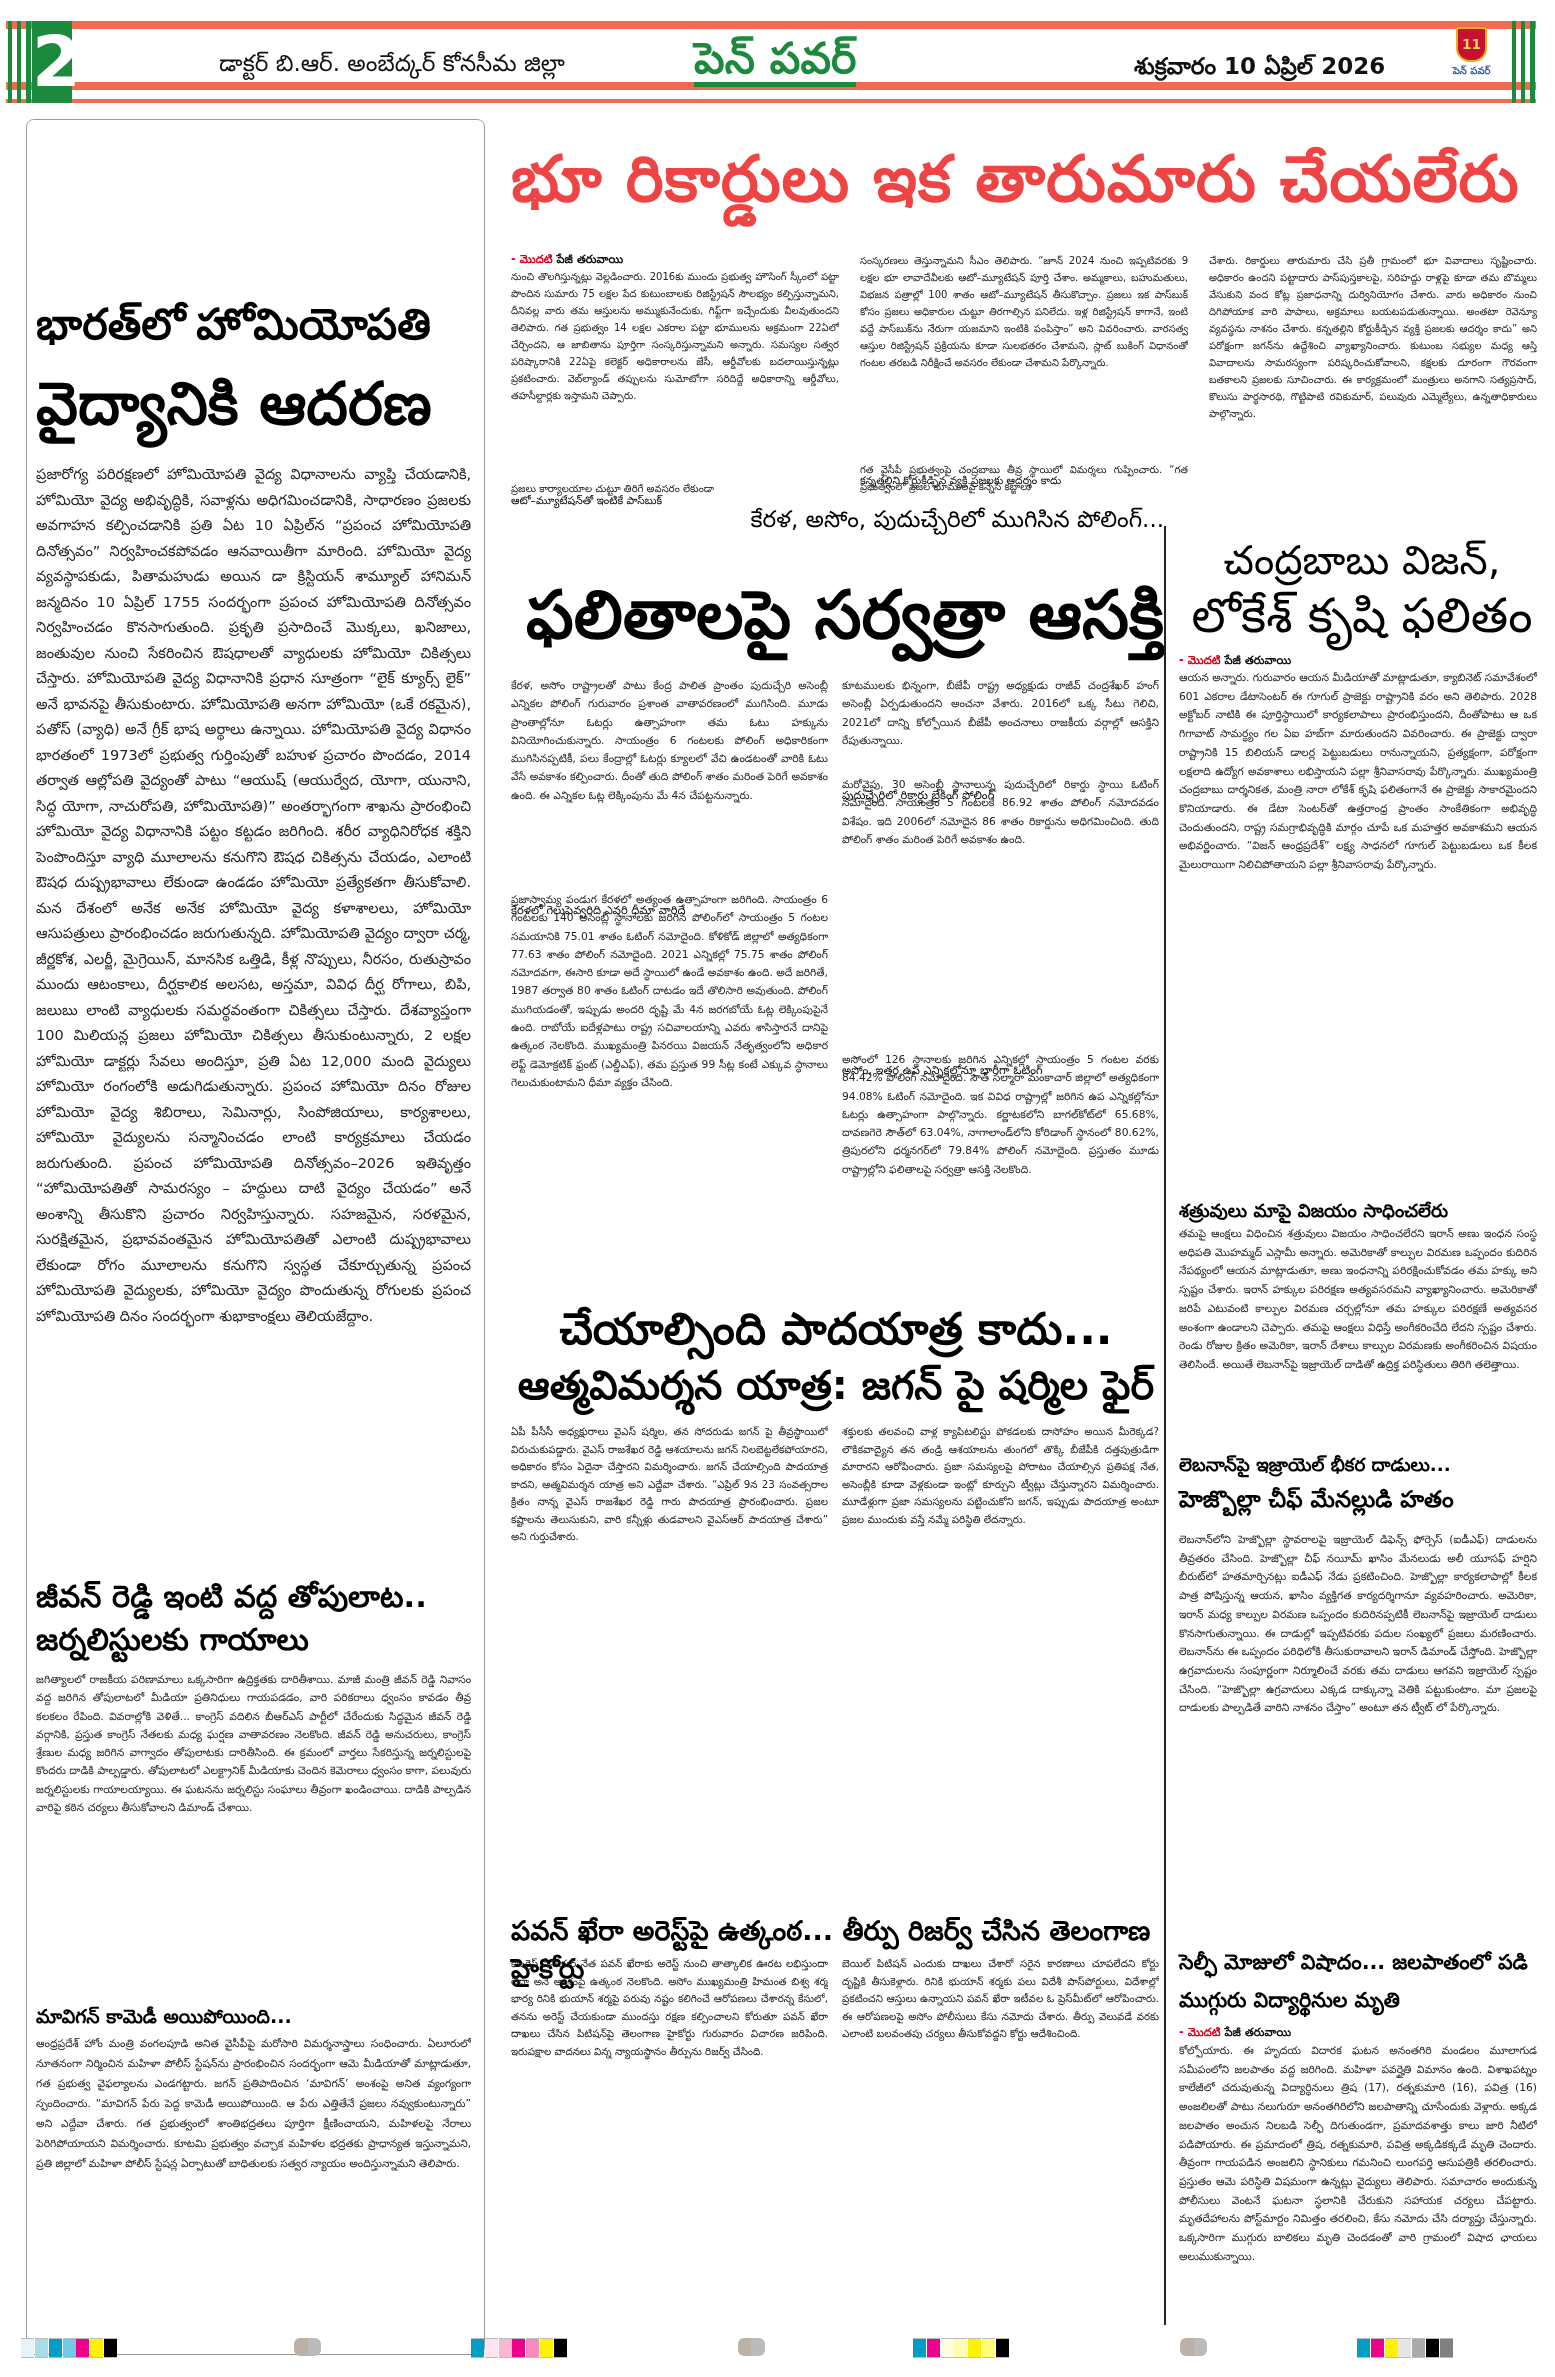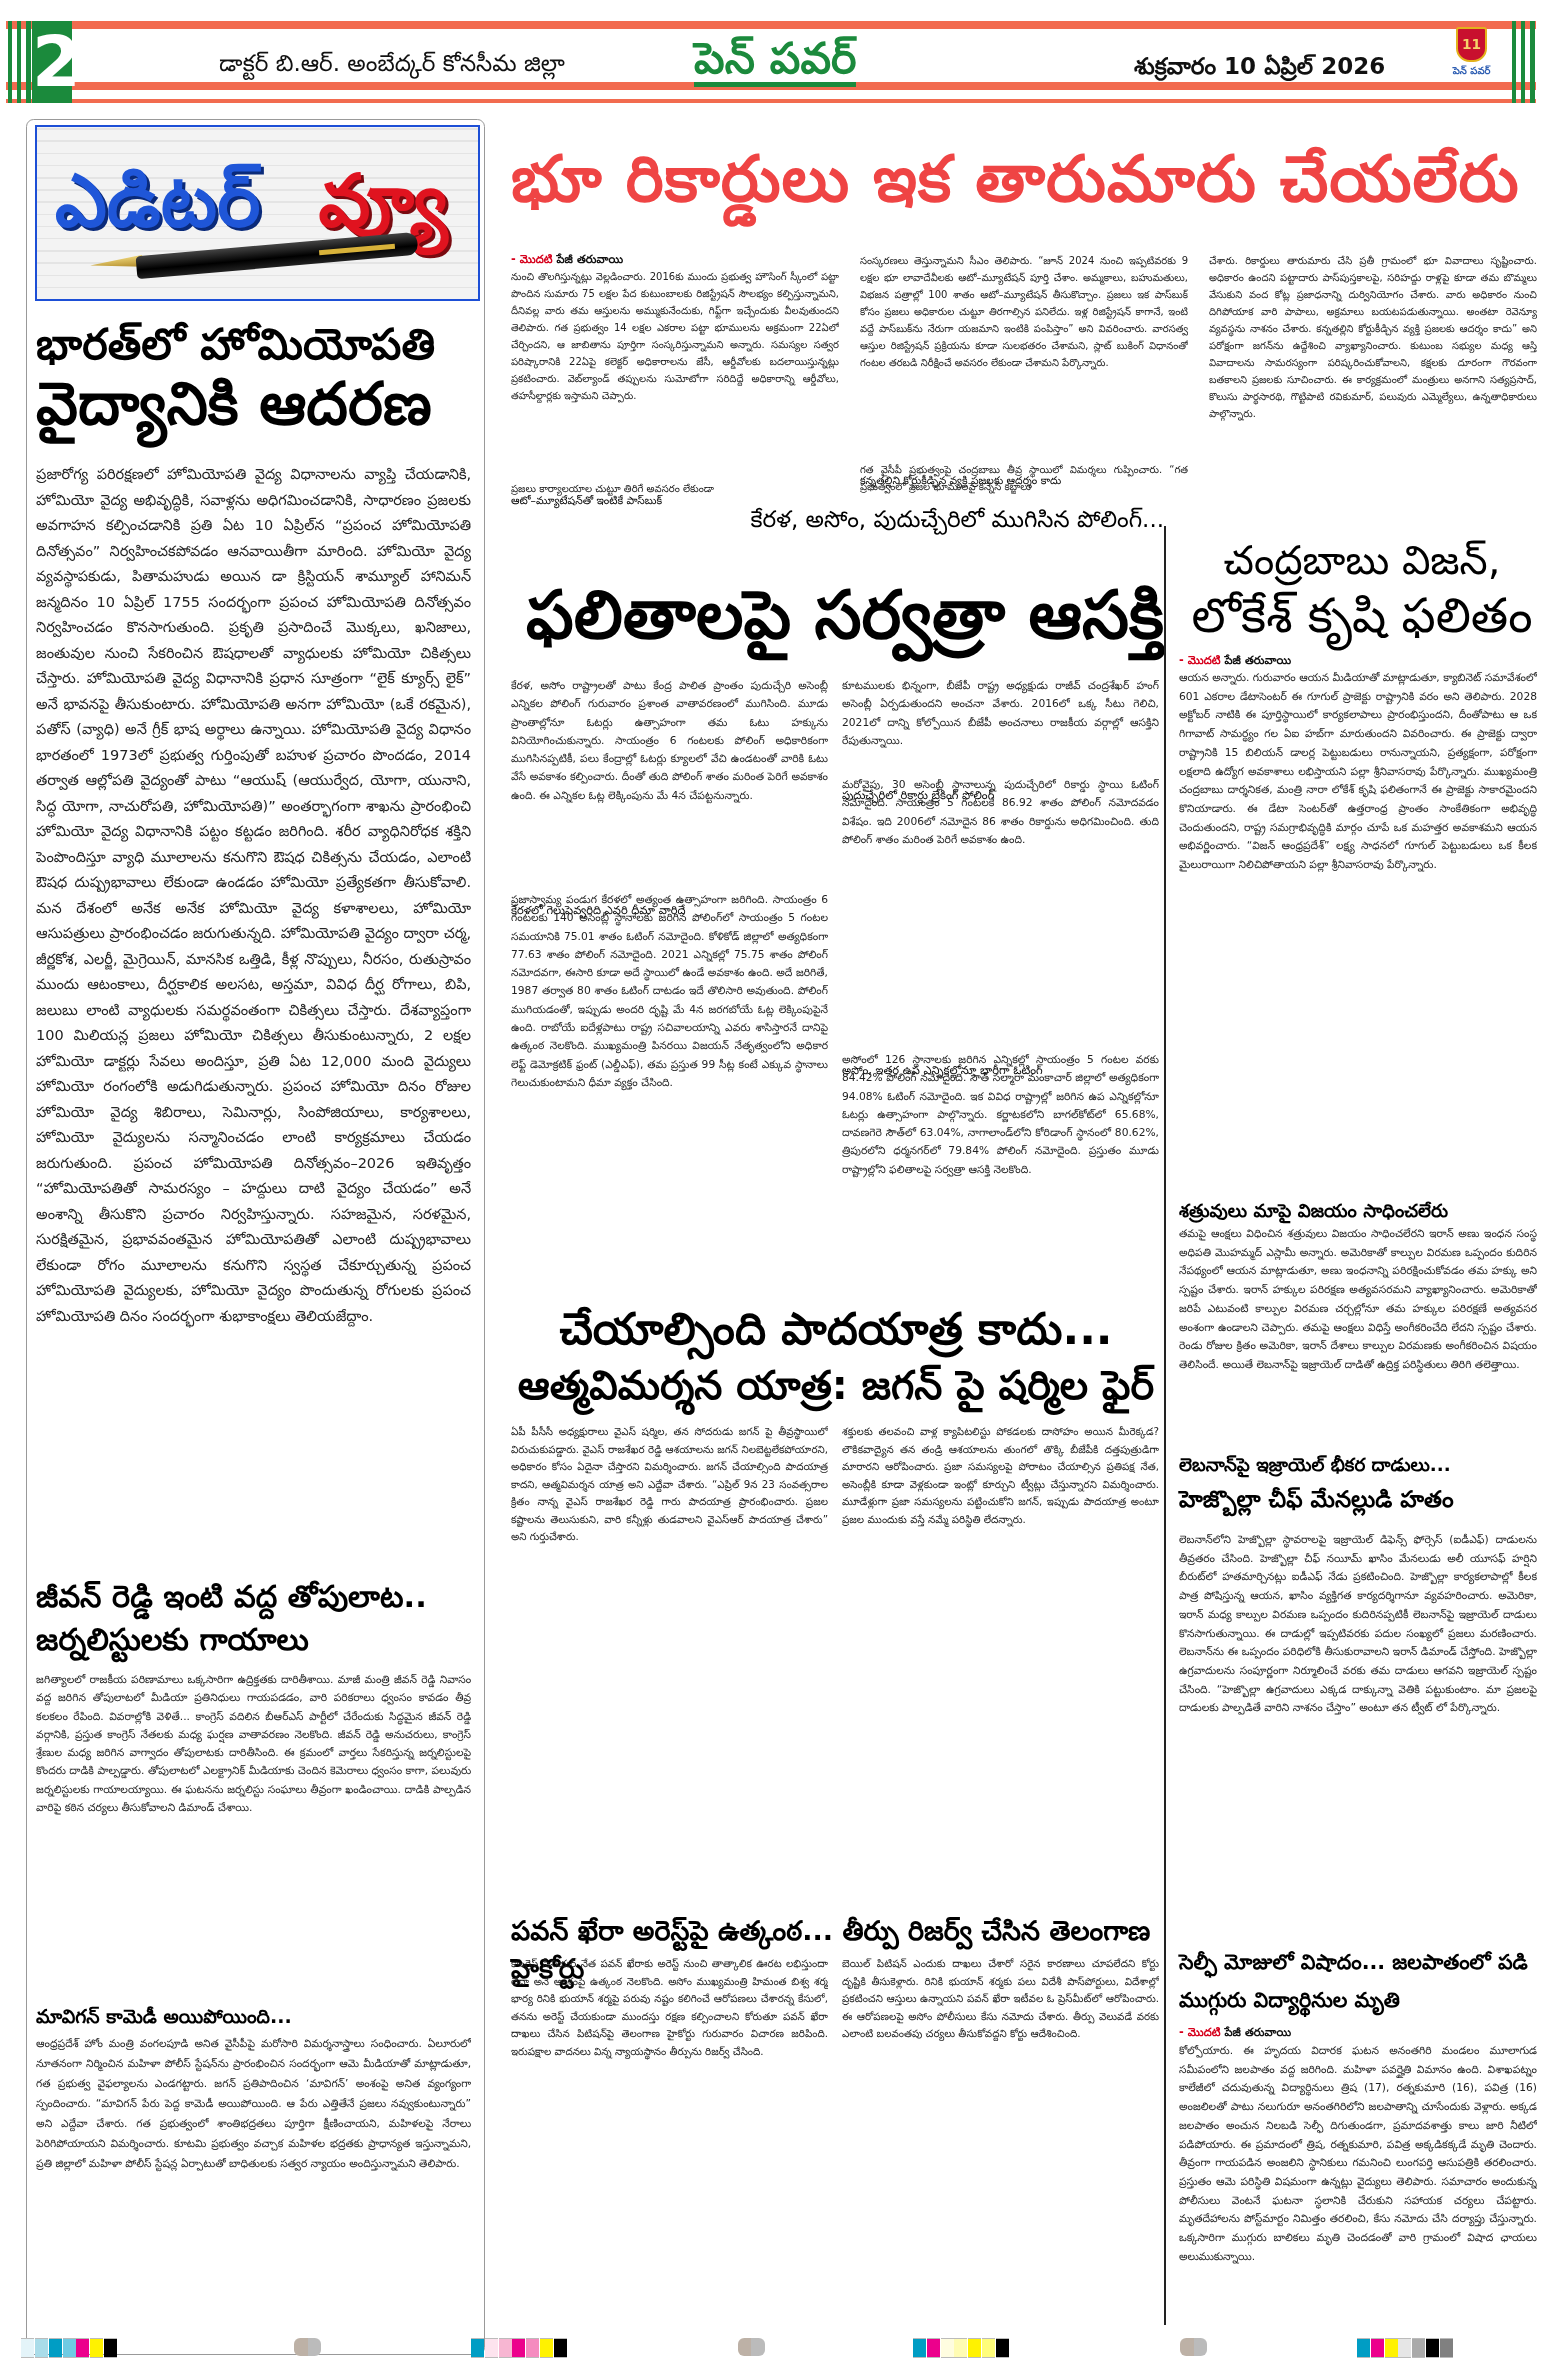--- a/index.html
+++ b/index.html
@@ -62,30 +62,21 @@
   <div id="logo">
     <div class="logo-shield">11</div>
     <div class="logo-text">పెన్ పవర్</div>
   </div>
   <div class="vbar" style="right:20px"></div>
   <div class="vbar" style="right:10.7px"></div>
   <div class="vbar" style="right:1.5px"></div>
 </div>
 
 <div id="editor-col" class="abs">
-  <div id="editor-banner">
-    <span class="word1">ఎడిటర్</span>
-    <span class="word2">వ్యూ</span>
-    <div class="pen">
-      <div class="nib"></div>
-        <div class="body"></div>
-        <div class="clip"></div>
-    </div>
-  </div>
-  <div class="abs headline" style="left:9.1px;top:198px;width:442px;font-size:43px;line-height:53px;">భారత్‌లో హోమియోపతి</div>
+  <div class="abs headline" style="left:9.1px;top:178px;width:442px;font-size:43px;line-height:53px;font-family:Liberation Serif, serif;">భారత్‌లో హోమియోపతి</div>
   <div class="abs headline" style="left:9.1px;top:246px;width:442px;font-size:59px;line-height:76px;">వైద్యానికి ఆదరణ</div>
   <div class="abs body-text" style="left:9.1px;top:342px;width:435px;height:1098px;overflow:hidden;font-size:14.5px;line-height:25.5px;">ప్రజారోగ్య పరిరక్షణలో హోమియోపతి వైద్య విధానాలను వ్యాప్తి చేయడానికి, హోమియో వైద్య అభివృద్ధికి, సవాళ్లను అధిగమించడానికి, సాధారణం ప్రజలకు అవగాహన కల్పించడానికి ప్రతి ఏట 10 ఏప్రిల్‌న “ప్రపంచ హోమియోపతి దినోత్సవం” నిర్వహించకపోవడం ఆనవాయితీగా మారింది. హోమియో వైద్య వ్యవస్థాపకుడు, పితామహుడు అయిన డా క్రిస్టియన్ శామ్యూల్ హానిమన్ జన్మదినం 10 ఏప్రిల్ 1755 సందర్భంగా ప్రపంచ హోమియోపతి దినోత్సవం నిర్వహించడం కొనసాగుతుంది. ప్రకృతి ప్రసాదించే మొక్కలు, ఖనిజాలు, జంతువుల నుంచి సేకరించిన ఔషధాలతో వ్యాధులకు హోమియో చికిత్సలు చేస్తారు. హోమియోపతి వైద్య విధానానికి ప్రధాన సూత్రంగా “లైక్ క్యూర్స్ లైక్” అనే భావనపై తీసుకుంటారు. హోమియోపతి అనగా హోమియో (ఒకే రకమైన), పతోస్ (వ్యాధి) అనే గ్రీక్ భాష అర్థాలు ఉన్నాయి. హోమియోపతి వైద్య విధానం భారతంలో 1973లో ప్రభుత్వ గుర్తింపుతో బహుళ ప్రచారం పొందడం, 2014 తర్వాత ఆల్లోపతి వైద్యంతో పాటు “ఆయుష్ (ఆయుర్వేద, యోగా, యునాని, సిద్ధ యోగా, నాచురోపతి, హోమియోపతి)” అంతర్భాగంగా శాఖను ప్రారంభించి హోమియో వైద్య విధానానికి పట్టం కట్టడం జరిగింది. శరీర వ్యాధినిరోధక శక్తిని పెంపొందిస్తూ వ్యాధి మూలాలను కనుగొని ఔషధ చికిత్సను చేయడం, ఎలాంటి ఔషధ దుష్ప్రభావాలు లేకుండా ఉండడం హోమియో ప్రత్యేకతగా తీసుకోవాలి. మన దేశంలో అనేక అనేక హోమియో వైద్య కళాశాలలు, హోమియో ఆసుపత్రులు ప్రారంభించడం జరుగుతున్నది. హోమియోపతి వైద్యం ద్వారా చర్మ, జీర్ణకోశ, ఎలర్జీ, మైగ్రెయిన్, మానసిక ఒత్తిడి, కీళ్ల నొప్పులు, నీరసం, రుతుస్రావం ముందు ఆటంకాలు, దీర్ఘకాలిక అలసట, అస్తమా, వివిధ దీర్ఘ రోగాలు, బిపి, జలుబు లాంటి వ్యాధులకు సమర్థవంతంగా చికిత్సలు చేస్తారు. దేశవ్యాప్తంగా 100 మిలియన్ల ప్రజలు హోమియో చికిత్సలు తీసుకుంటున్నారు, 2 లక్షల హోమియో డాక్టర్లు సేవలు అందిస్తూ, ప్రతి ఏట 12,000 మంది వైద్యులు హోమియో రంగంలోకి అడుగిడుతున్నారు. ప్రపంచ హోమియో దినం రోజుల హోమియో వైద్య శిబిరాలు, సెమినార్లు, సింపోజియాలు, కార్యశాలలు, హోమియో వైద్యులను సన్మానించడం లాంటి కార్యక్రమాలు చేయడం జరుగుతుంది. ప్రపంచ హోమియోపతి దినోత్సవం–2026 ఇతివృత్తం “హోమియోపతితో సామరస్యం – హద్దులు దాటి వైద్యం చేయడం” అనే అంశాన్ని తీసుకొని ప్రచారం నిర్వహిస్తున్నారు. సహజమైన, సరళమైన, సురక్షితమైన, ప్రభావవంతమైన హోమియోపతితో ఎలాంటి దుష్ప్రభావాలు లేకుండా రోగం మూలాలను కనుగొని స్వస్థత చేకూర్చుతున్న ప్రపంచ హోమియోపతి వైద్యులకు, హోమియో వైద్యం పొందుతున్న రోగులకు ప్రపంచ హోమియోపతి దినం సందర్భంగా శుభాకాంక్షలు తెలియజేద్దాం.</div>
 
   <div class="abs headline" style="left:9.1px;top:1499px;width:442px;font-size:30.5px;line-height:41px;">జర్నలిస్టులకు గాయాలు</div>
   <div class="abs headline" style="left:9.1px;top:1456px;width:442px;font-size:30.5px;line-height:41px;">జీవన్ రెడ్డి ఇంటి వద్ద తోపులాట..</div>
   <div class="abs body-text" style="left:9.1px;top:1551px;width:435px;height:320px;overflow:hidden;font-size:10.7px;line-height:18.3px;">జగిత్యాలలో రాజకీయ పరిణామాలు ఒక్కసారిగా ఉద్రిక్తతకు దారితీశాయి. మాజీ మంత్రి జీవన్ రెడ్డి నివాసం వద్ద జరిగిన తోపులాటలో మీడియా ప్రతినిధులు గాయపడడం, వారి పరికరాలు ధ్వంసం కావడం తీవ్ర కలకలం రేపింది. వివరాల్లోకి వెళితే... కాంగ్రెస్ వదిలిన బీఆర్ఎస్ పార్టీలో చేరేందుకు సిద్ధమైన జీవన్ రెడ్డి వర్గానికి, ప్రస్తుత కాంగ్రెస్ నేతలకు మధ్య ఘర్షణ వాతావరణం నెలకొంది. జీవన్ రెడ్డి అనుచరులు, కాంగ్రెస్ శ్రేణుల మధ్య జరిగిన వాగ్వాదం తోపులాటకు దారితీసింది. ఈ క్రమంలో వార్తలు సేకరిస్తున్న జర్నలిస్టులపై కొందరు దాడికి పాల్పడ్డారు. తోపులాటలో ఎలక్ట్రానిక్ మీడియాకు చెందిన కెమెరాలు ధ్వంసం కాగా, పలువురు జర్నలిస్టులకు గాయాలయ్యాయి. ఈ ఘటనను జర్నలిస్టు సంఘాలు తీవ్రంగా ఖండించాయి. దాడికి పాల్పడిన వారిపై కఠిన చర్యలు తీసుకోవాలని డిమాండ్ చేశాయి.</div>
 
   <div class="abs headline" style="left:9.1px;top:1883px;width:442px;font-size:19px;line-height:26px;">మావిగన్ కామెడీ అయిపోయింది...</div>
   <div class="abs body-text" style="left:9.1px;top:1914px;width:435px;height:313px;overflow:hidden;font-size:10.7px;line-height:20px;">ఆంధ్రప్రదేశ్ హోం మంత్రి వంగలపూడి అనిత వైసీపీపై మరోసారి విమర్శనాస్త్రాలు సంధించారు. ఏలూరులో నూతనంగా నిర్మించిన మహిళా పోలీస్ స్టేషన్‌ను ప్రారంభించిన సందర్భంగా ఆమె మీడియాతో మాట్లాడుతూ, గత ప్రభుత్వ వైఫల్యాలను ఎండగట్టారు. జగన్ ప్రతిపాదించిన ‘మావిగన్’ అంశంపై అనిత వ్యంగ్యంగా స్పందించారు. “మావిగన్ పేరు పెద్ద కామెడీ అయిపోయింది. ఆ పేరు ఎత్తితేనే ప్రజలు నవ్వుకుంటున్నారు” అని ఎద్దేవా చేశారు. గత ప్రభుత్వంలో శాంతిభద్రతలు పూర్తిగా క్షీణించాయని, మహిళలపై నేరాలు పెరిగిపోయాయని విమర్శించారు. కూటమి ప్రభుత్వం వచ్చాక మహిళల భద్రతకు ప్రాధాన్యత ఇస్తున్నామని, ప్రతి జిల్లాలో మహిళా పోలీస్ స్టేషన్ల ఏర్పాటుతో బాధితులకు సత్వర న్యాయం అందిస్తున్నామని తెలిపారు.</div>
 </div>

